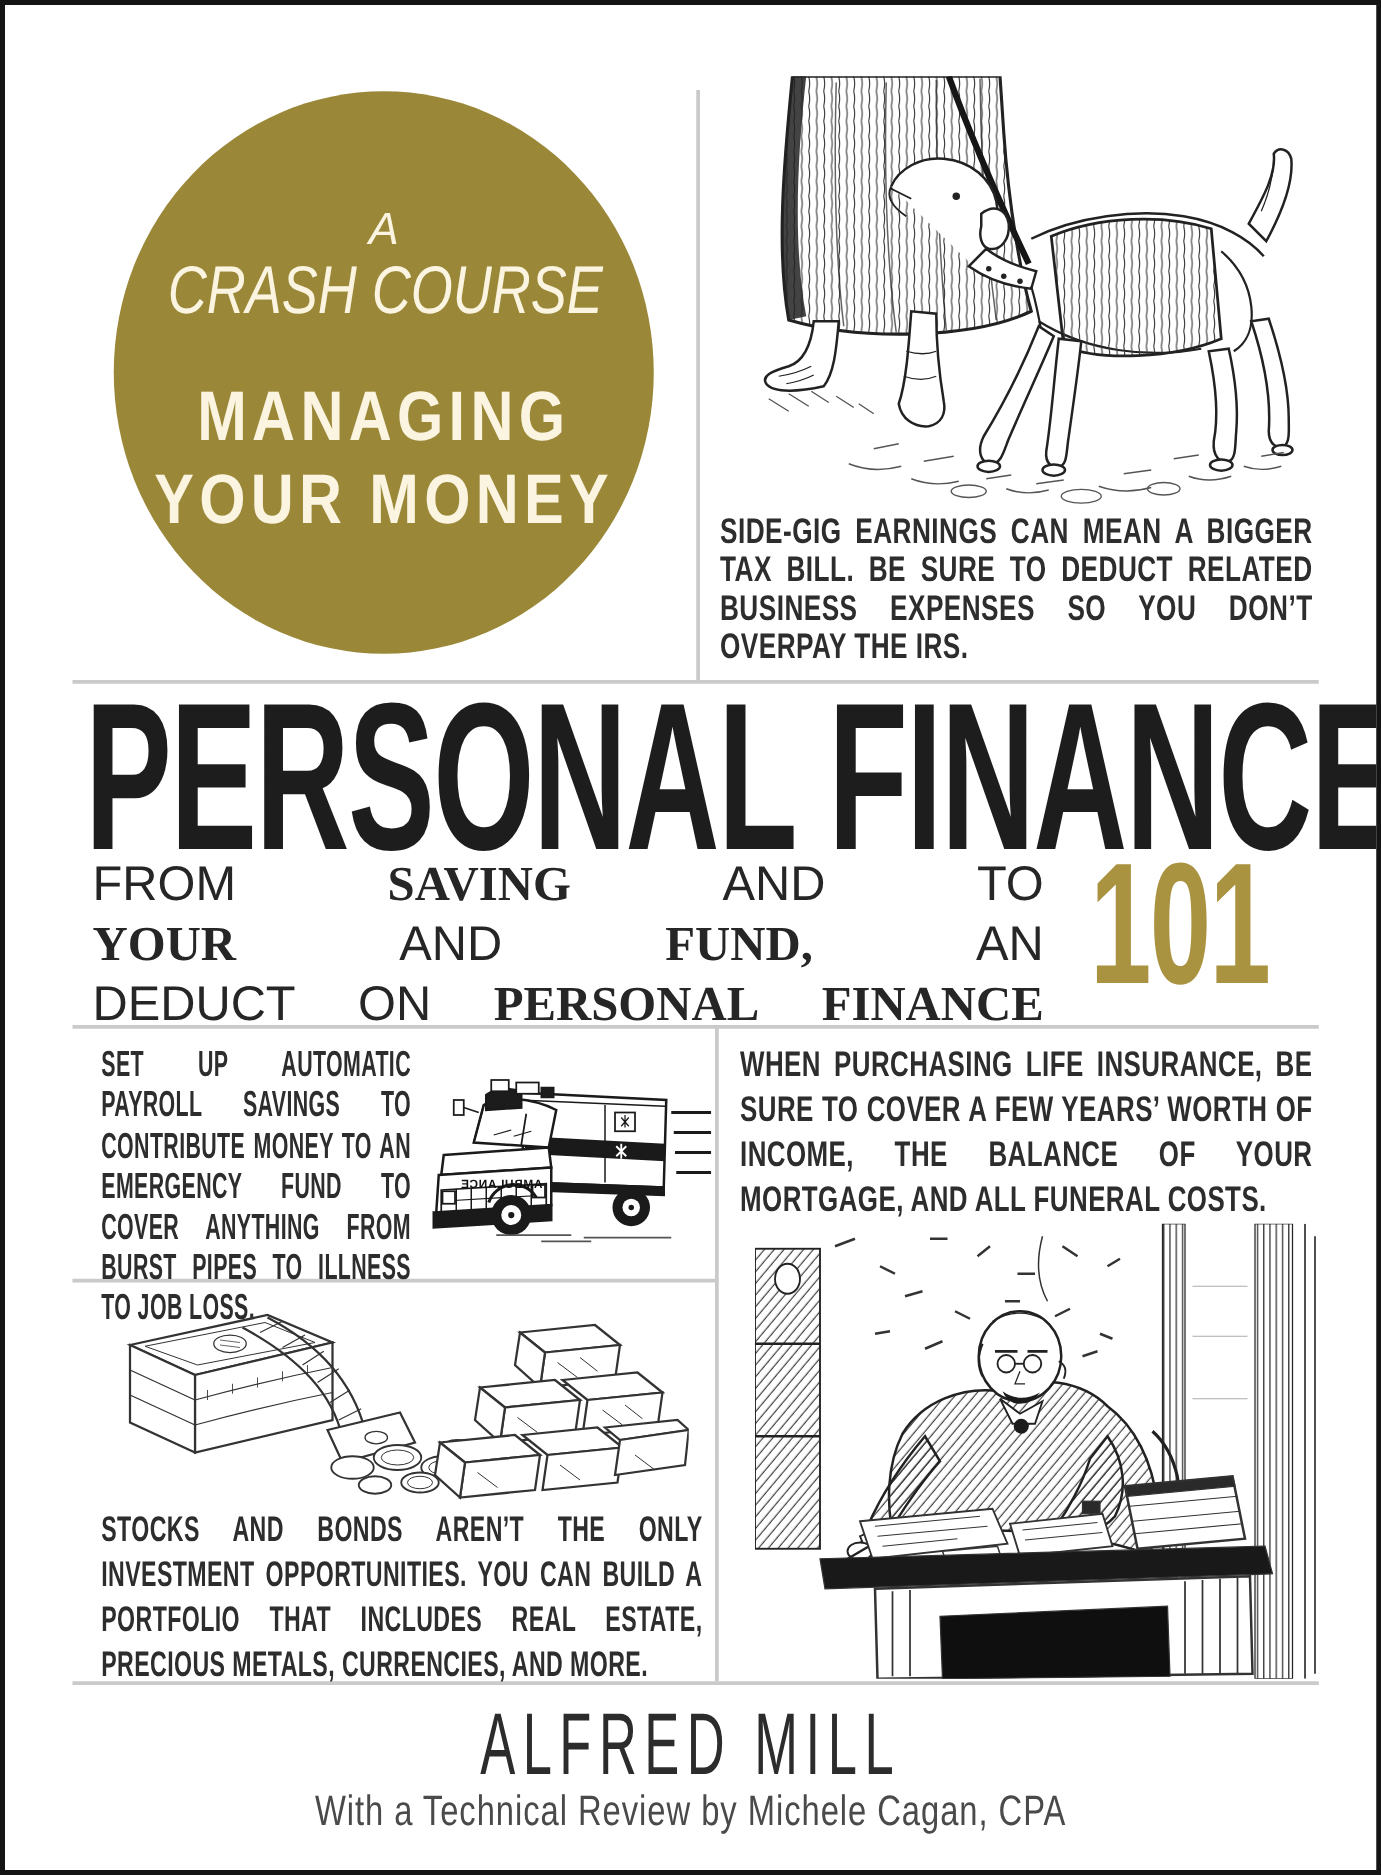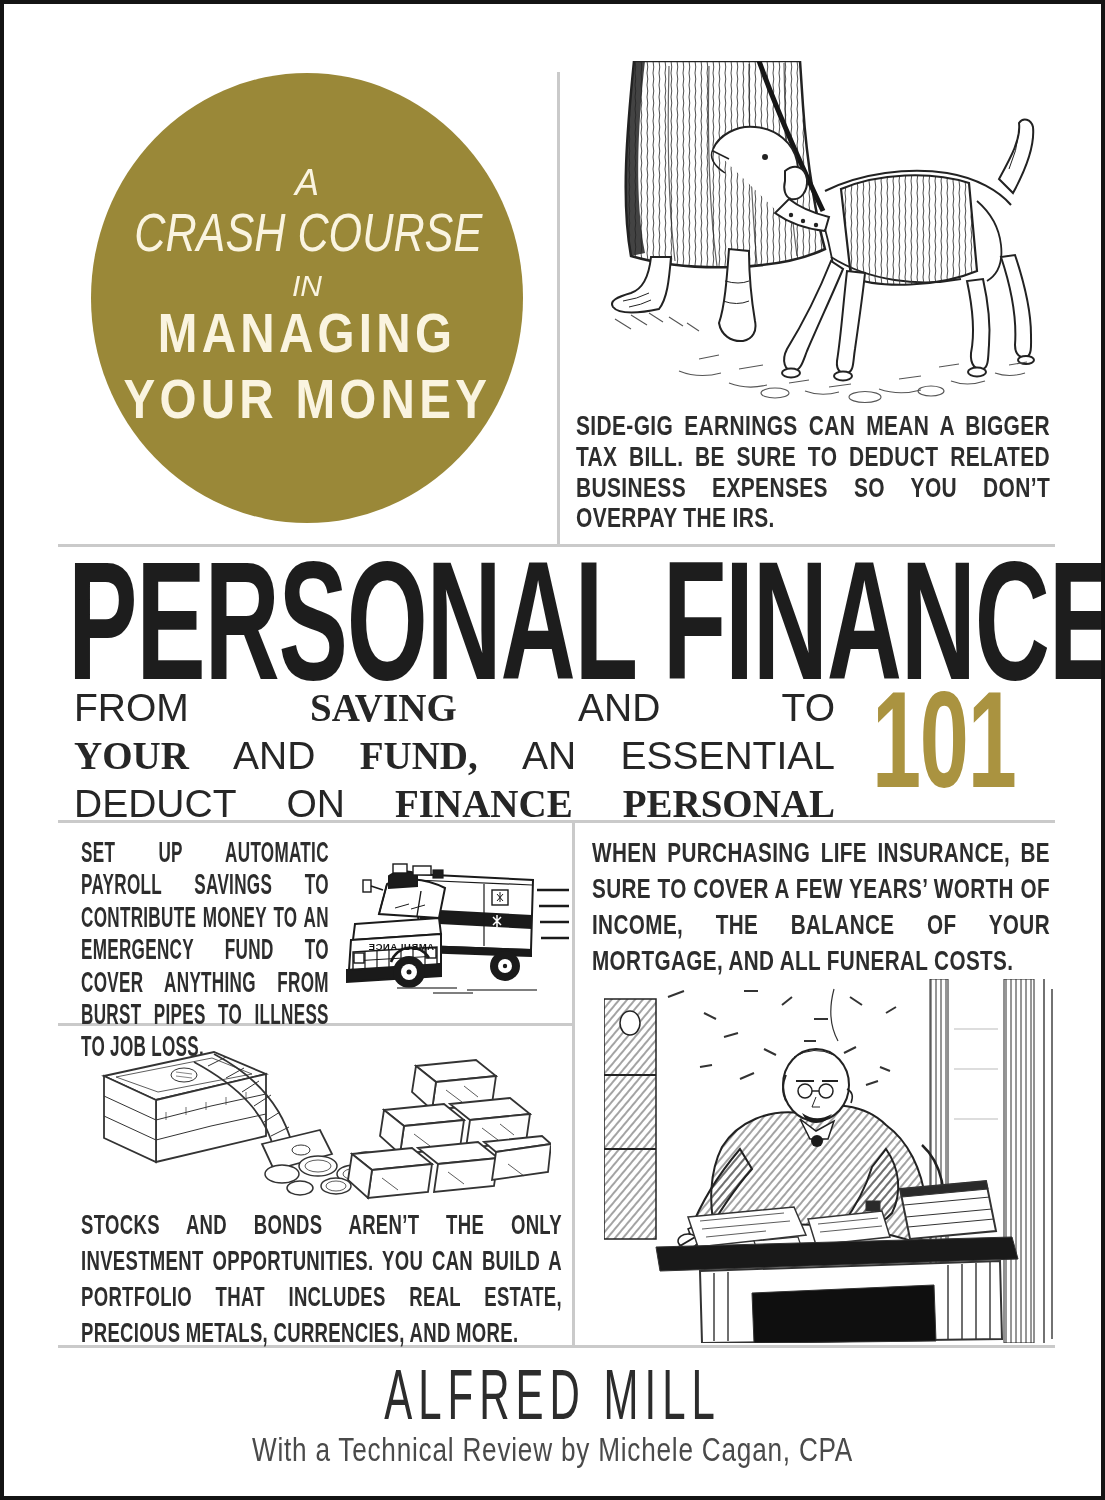--- a/index.html
+++ b/index.html
@@ -58,21 +58,20 @@
   svg{display:block;}
 </style>
 </head>
 <body>
 
 <div class="cover">
 
   <div id="badge">
     <div class="bl badge-a">A</div>
     <div class="bl badge-crash">CRASH COURSE</div>
-    <div class="bl badge-in">IN</div>
     <div class="bl badge-managing">MANAGING</div>
     <div class="bl badge-money">YOUR MONEY</div>
   </div>
 
   <div class="vdiv" id="vdiv1"></div>
   <div class="vdiv" id="vdiv2"></div>
   <div class="hdiv" id="hdiv1"></div>
   <div class="hdiv" id="hdiv2"></div>
   <div class="hdiv" id="hdivL"></div>
   <div class="hdiv" id="hdiv3"></div>
@@ -143,27 +142,26 @@
         <span class="w-reg">FROM</span>
         <span class="w-bold">SAVING</span>
         <span class="w-reg">AND</span>
         <span class="w-reg">TO</span>
       </div>
     <div class="sub-row">
         <span class="w-bold">YOUR</span>
         <span class="w-reg">AND</span>
         <span class="w-bold">FUND,</span>
         <span class="w-reg">AN</span>
-        <span class="w-reg">ESSENTIAL</span>
       </div>
     <div class="sub-row">
         <span class="w-reg">DEDUCT</span>
         <span class="w-reg">ON</span>
+        <span class="w-bold">PERSONAL</span>
         <span class="w-bold">FINANCE</span>
-        <span class="w-bold">PERSONAL</span>
       </div>
   </div>
 
   <div class="caption" id="cap-emergency">SET UP AUTOMATIC PAYROLL SAVINGS TO CONTRIBUTE MONEY TO AN EMERGENCY FUND TO COVER ANYTHING FROM BURST PIPES TO ILLNESS TO JOB LOSS.</div>
 
   <svg class="illu" id="amb-svg" width="232" height="150" viewBox="0 0 232 150">
     <g stroke="#1a1a1a" fill="#fff" stroke-width="2">
       <path d="M77,28 L196,34 L194,104 L84,100 Z"></path>
       <path d="M78,34 L195,39" stroke-width="1.2" fill="none"></path>
       <path d="M84,64 L194,70 L194,82 L84,76 Z" fill="#1a1a1a"></path>

